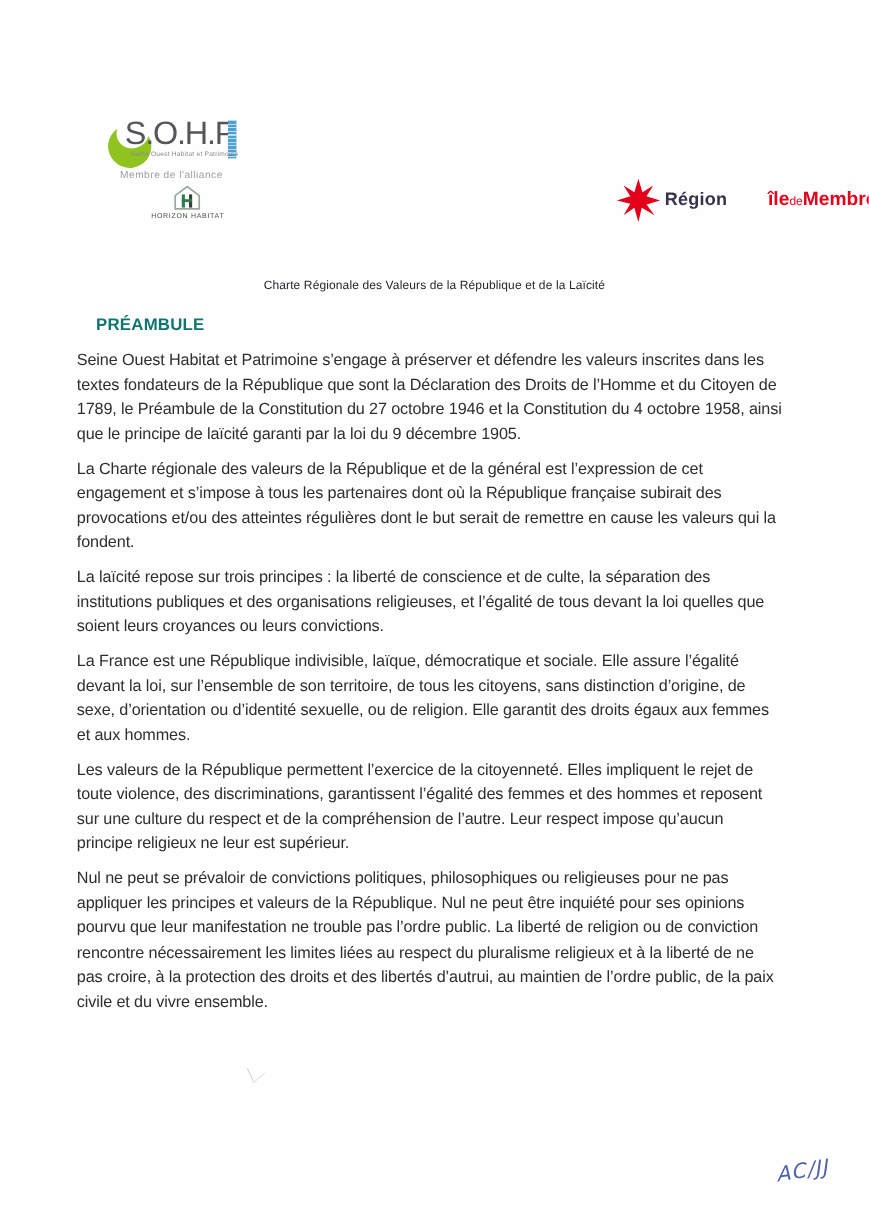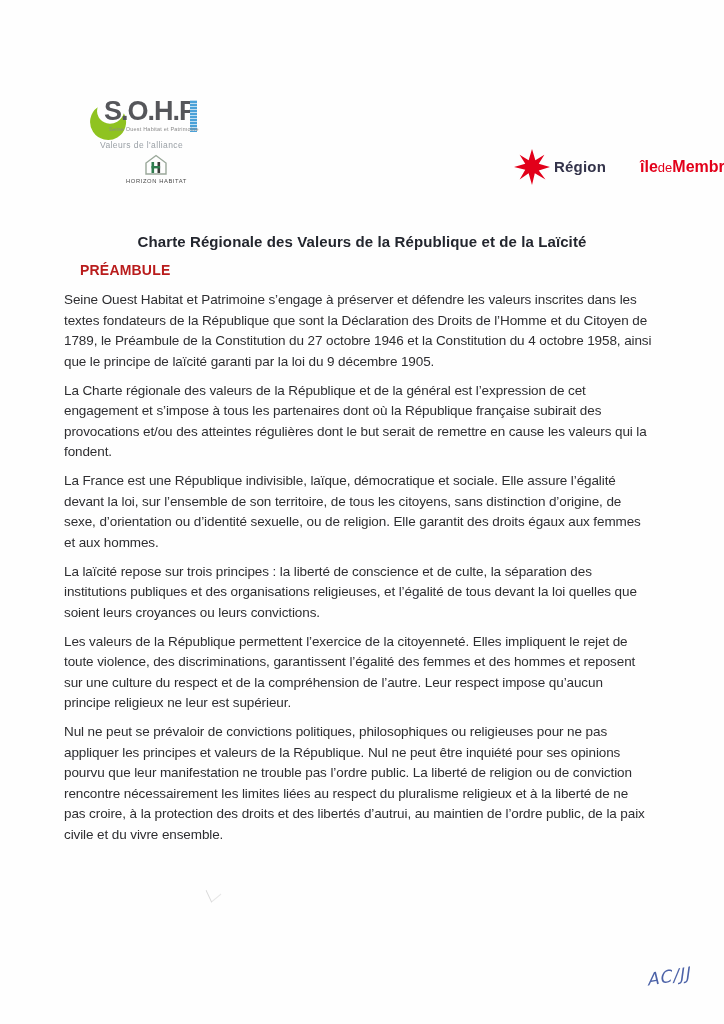--- a/index.html
+++ b/index.html
@@ -13,21 +13,21 @@
     color:#2e2e31;
     overflow:hidden;
   }
 
   
   .sohp-logo{position:absolute;left:92px;top:96px;width:130px;height:100px;}
   .sohp-row{position:relative;height:38px;}
   .sohp-crescent{position:absolute;left:-4px;top:6px;}
   .sohp-acronym{
     position:absolute;left:12px;top:0;
-    font-size:27px;font-weight:700;letter-spacing:-1px;
+    font-size:27px;font-weight:400;letter-spacing:-1px;
     color:#55565a;
   }
   .sohp-bar{
     position:absolute;left:98px;top:4px;width:7px;height:32px;
     background:#4aa1d8;
     background-image:repeating-linear-gradient(to bottom,rgba(255,255,255,.65)0 1px,transparent 1px 3px);
   }
   .sohp-tagline{
     position:absolute;left:17px;top:30px;
     font-size:5.5px;color:#8a8a8a;white-space:nowrap;letter-spacing:.2px;
@@ -42,31 +42,31 @@
     display:block;margin-top:2px;
     font-size:5.8px;color:#4a4a4a;letter-spacing:.6px;white-space:nowrap;
   }
 
   
   .region-logo{position:absolute;left:514px;top:148px;display:flex;align-items:center;}
   .region-star{flex:0 0 auto;margin-right:4px;}
   .region-text{display:flex;line-height:1.05;gap:34px;}
   .region-word1{font-size:15px;font-weight:600;color:#33334a;letter-spacing:.2px;}
   .region-word2{font-size:16px;font-weight:800;color:#e2001a;white-space:nowrap;}
-  .region-word2 .de{font-size:13px;font-weight:400;}
+  .region-word2 .de{font-size:10px;font-weight:400;}
 
   
   .doc-title{
     position:absolute;left:0;top:233px;width:724px;
-    text-align:center;font-size:15px;font-weight:700;color:#23262e;
+    text-align:center;font-size:10px;font-weight:400;color:#23262e;
     letter-spacing:.1px;
   }
   .doc-heading{
     position:absolute;left:80px;top:262px;
-    font-size:14px;font-weight:700;color:#b91c1c;letter-spacing:.2px;
+    font-size:14px;font-weight:700;color:#0f766e;letter-spacing:.2px;
   }
   .doc-body{
     position:absolute;left:64px;top:290px;width:588px;
     font-size:13.5px;line-height:20.5px;letter-spacing:-.1px;
     color:#2e2e31;text-align:left;
   }
   .doc-body p{margin:0 0 8.5px 0;}
 
   
   .stray-pen-mark{
@@ -88,21 +88,21 @@
 
   <div class="sohp-logo">
     <div class="sohp-row">
       <svg class="sohp-crescent" width="40" height="40" viewBox="0 0 40 40" aria-hidden="true">
         <path d="M 20 2 A 18 18 0 1 0 38 22 A 14 13 0 0 1 20 2 Z" fill="#8fc320" transform="rotate(-35 20 20)"></path>
       </svg>
       <span class="sohp-acronym">S.O.H.P</span>
       <span class="sohp-bar"></span>
     </div>
     <span class="sohp-tagline">Seine Ouest Habitat et Patrimoine</span>
-    <span class="sohp-membership">Valeurs de l'alliance</span>
+    <span class="sohp-membership">Membre de l'alliance</span>
     <div class="horizon">
       <svg class="horizon-house" width="26" height="22" viewBox="0 0 26 22" aria-hidden="true">
         <path d="M 3 9 L 13 1.5 L 23 9 L 23 20 L 3 20 Z" fill="none" stroke="#9aa89a" stroke-width="1.4"></path>
         <rect x="8.5" y="8" width="2.6" height="11" fill="#2f7d4f"></rect>
         <rect x="14.5" y="8" width="2.6" height="11" fill="#3a3f3a"></rect>
         <rect x="8.5" y="12" width="8.6" height="2.4" fill="#2f7d4f"></rect>
       </svg>
       <span class="horizon-label">HORIZON HABITAT</span>
     </div>
   </div>
@@ -117,22 +117,22 @@
     </div>
   </div>
 
   <div class="doc-title">Charte Régionale des Valeurs de la République et de la Laïcité</div>
 
   <div class="doc-heading">PRÉAMBULE</div>
 
   <div class="doc-body">
     <p>Seine Ouest Habitat et Patrimoine s’engage à préserver et défendre les valeurs inscrites dans les textes fondateurs de la République que sont la Déclaration des Droits de l’Homme et du Citoyen de 1789, le Préambule de la Constitution du 27 octobre 1946 et la Constitution du 4 octobre 1958, ainsi que le principe de laïcité garanti par la loi du 9 décembre 1905.</p>
     <p>La Charte régionale des valeurs de la République et de la général est l’expression de cet engagement et s’impose à tous les partenaires dont où la République française subirait des provocations et/ou des atteintes régulières dont le but serait de remettre en cause les valeurs qui la fondent.</p>
+    <p>La laïcité repose sur trois principes : la liberté de conscience et de culte, la séparation des institutions publiques et des organisations religieuses, et l’égalité de tous devant la loi quelles que soient leurs croyances ou leurs convictions.</p>
     <p>La France est une République indivisible, laïque, démocratique et sociale. Elle assure l’égalité devant la loi, sur l’ensemble de son territoire, de tous les citoyens, sans distinction d’origine, de sexe, d’orientation ou d’identité sexuelle, ou de religion. Elle garantit des droits égaux aux femmes et aux hommes.</p>
-    <p>La laïcité repose sur trois principes : la liberté de conscience et de culte, la séparation des institutions publiques et des organisations religieuses, et l’égalité de tous devant la loi quelles que soient leurs croyances ou leurs convictions.</p>
     <p>Les valeurs de la République permettent l’exercice de la citoyenneté. Elles impliquent le rejet de toute violence, des discriminations, garantissent l’égalité des femmes et des hommes et reposent sur une culture du respect et de la compréhension de l’autre. Leur respect impose qu’aucun principe religieux ne leur est supérieur.</p>
     <p>Nul ne peut se prévaloir de convictions politiques, philosophiques ou religieuses pour ne pas appliquer les principes et valeurs de la République. Nul ne peut être inquiété pour ses opinions pourvu que leur manifestation ne trouble pas l’ordre public. La liberté de religion ou de conviction rencontre nécessairement les limites liées au respect du pluralisme religieux et à la liberté de ne pas croire, à la protection des droits et des libertés d’autrui, au maintien de l’ordre public, de la paix civile et du vivre ensemble.</p>
   </div>
 
   <div class="stray-pen-mark"></div>
 
   <div class="signature">AC/JJ</div>
 
 </div>
 

